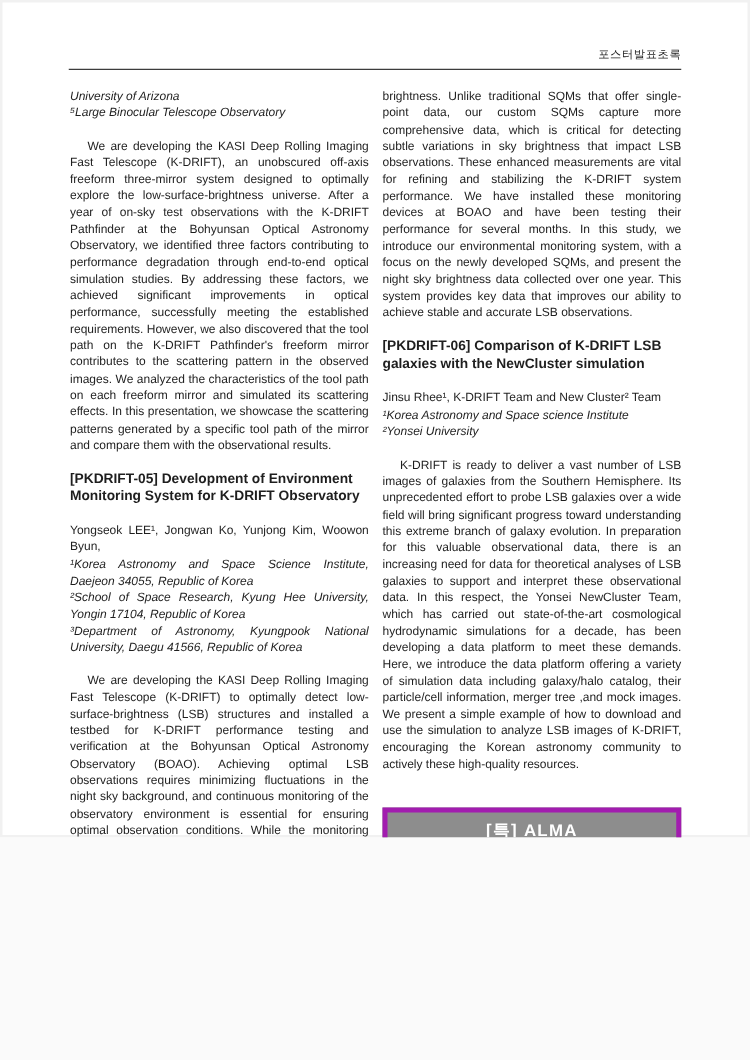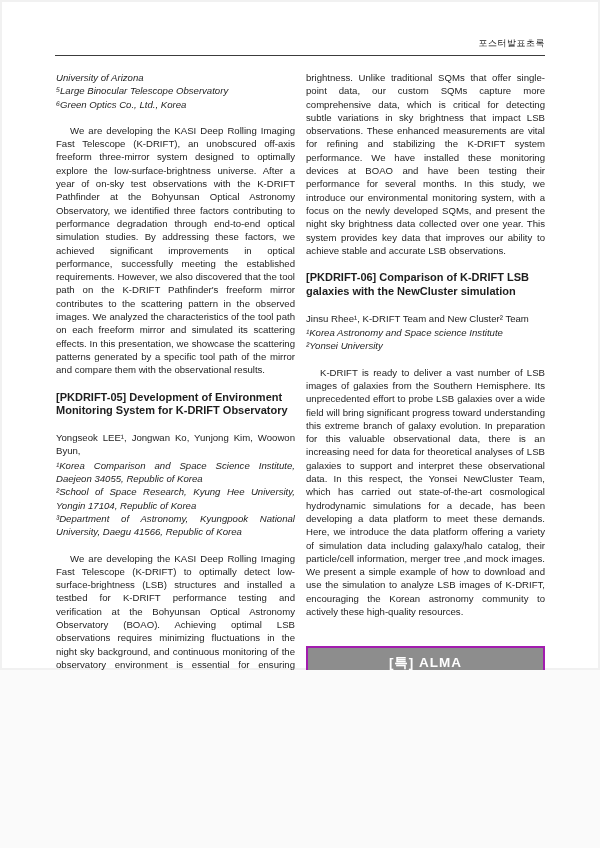--- a/index.html
+++ b/index.html
@@ -32,21 +32,21 @@
   .para { margin:0; }
   .para.gap { margin-top:13px; }
   .para.indent { text-indent:14px; }
   .abstract-title {
     font-weight:bold; margin-top:14px; margin-bottom:13px;
     text-align:left; font-size:11px; line-height:13.8px;
   }
   .authors-line { margin:0 0 1px 0; }
   .section-banner {
     margin-top:28px; height:28px;
-    background:#8d8d8d; border:2px solid #a21caf;
+    background:#8d8d8d; border:4px solid #a21caf;
     display:flex; align-items:center; justify-content:center;
     color:#ffffff; font-weight:bold; font-size:13.5px;
     letter-spacing:1px; text-align:left;
   }
   .palma-title { margin-top:36px;text-align:right; }
   .footer-info {
     position:absolute; top:799px; right:55px;
     font-size:9.5px; color:#222;text-decoration:underline;
   }
 </style>
@@ -55,30 +55,29 @@
 
 <div class="page">
 
   <div class="header-label">포스터발표초록</div>
   <div class="header-rule"></div>
 
   <div class="col col-left">
     <div class="affil-block">
       <div class="affil-line">University of Arizona</div>
       <div class="affil-line">⁵Large Binocular Telescope Observatory</div>
-      <div class="affil-line">⁶Green Optics Co., Ltd., Korea</div>
     </div>
 
     <p class="para gap indent">We are developing the KASI Deep Rolling Imaging Fast Telescope (K-DRIFT), an unobscured off-axis freeform three-mirror system designed to optimally explore the low-surface-brightness universe. After a year of on-sky test observations with the K-DRIFT Pathfinder at the Bohyunsan Optical Astronomy Observatory, we identified three factors contributing to performance degradation through end-to-end optical simulation studies. By addressing these factors, we achieved significant improvements in optical performance, successfully meeting the established requirements. However, we also discovered that the tool path on the K-DRIFT Pathfinder's freeform mirror contributes to the scattering pattern in the observed images. We analyzed the characteristics of the tool path on each freeform mirror and simulated its scattering effects. In this presentation, we showcase the scattering patterns generated by a specific tool path of the mirror and compare them with the observational results.</p>
 
     <div class="abstract-title">[PKDRIFT-05] Development of Environment Monitoring System for K-DRIFT Observatory</div>
 
     <div class="authors-line">Yongseok LEE¹, Jongwan Ko, Yunjong Kim, Woowon Byun,</div>
     <div class="affil-block">
-      <div class="affil-line">¹Korea Comparison and Space Science Institute, Daejeon 34055, Republic of Korea</div>
+      <div class="affil-line">¹Korea Astronomy and Space Science Institute, Daejeon 34055, Republic of Korea</div>
       <div class="affil-line">²School of Space Research, Kyung Hee University, Yongin 17104, Republic of Korea</div>
       <div class="affil-line">³Department of Astronomy, Kyungpook National University, Daegu 41566, Republic of Korea</div>
     </div>
 
     <p class="para gap indent">We are developing the KASI Deep Rolling Imaging Fast Telescope (K-DRIFT) to optimally detect low-surface-brightness (LSB) structures and installed a testbed for K-DRIFT performance testing and verification at the Bohyunsan Optical Astronomy Observatory (BOAO). Achieving optimal LSB observations requires minimizing fluctuations in the night sky background, and continuous monitoring of the observatory environment is essential for ensuring optimal observation conditions. While the monitoring equipment includes standard instruments such as 1) an Automatic Weather Station (AWS) to observe meteorological phenomena and 2) an All-Sky Camera to observe cloud cover, our system also includes more specialized devices. Specifically, we have developed a custom-designed Sky Quality Meters (SQMs), which provide detailed measurements of the night sky</p>
   </div>
 
   <div class="col col-right">
     <p class="para">brightness. Unlike traditional SQMs that offer single-point data, our custom SQMs capture more comprehensive data, which is critical for detecting subtle variations in sky brightness that impact LSB observations. These enhanced measurements are vital for refining and stabilizing the K-DRIFT system performance. We have installed these monitoring devices at BOAO and have been testing their performance for several months. In this study, we introduce our environmental monitoring system, with a focus on the newly developed SQMs, and present the night sky brightness data collected over one year. This system provides key data that improves our ability to achieve stable and accurate LSB observations.</p>
 

